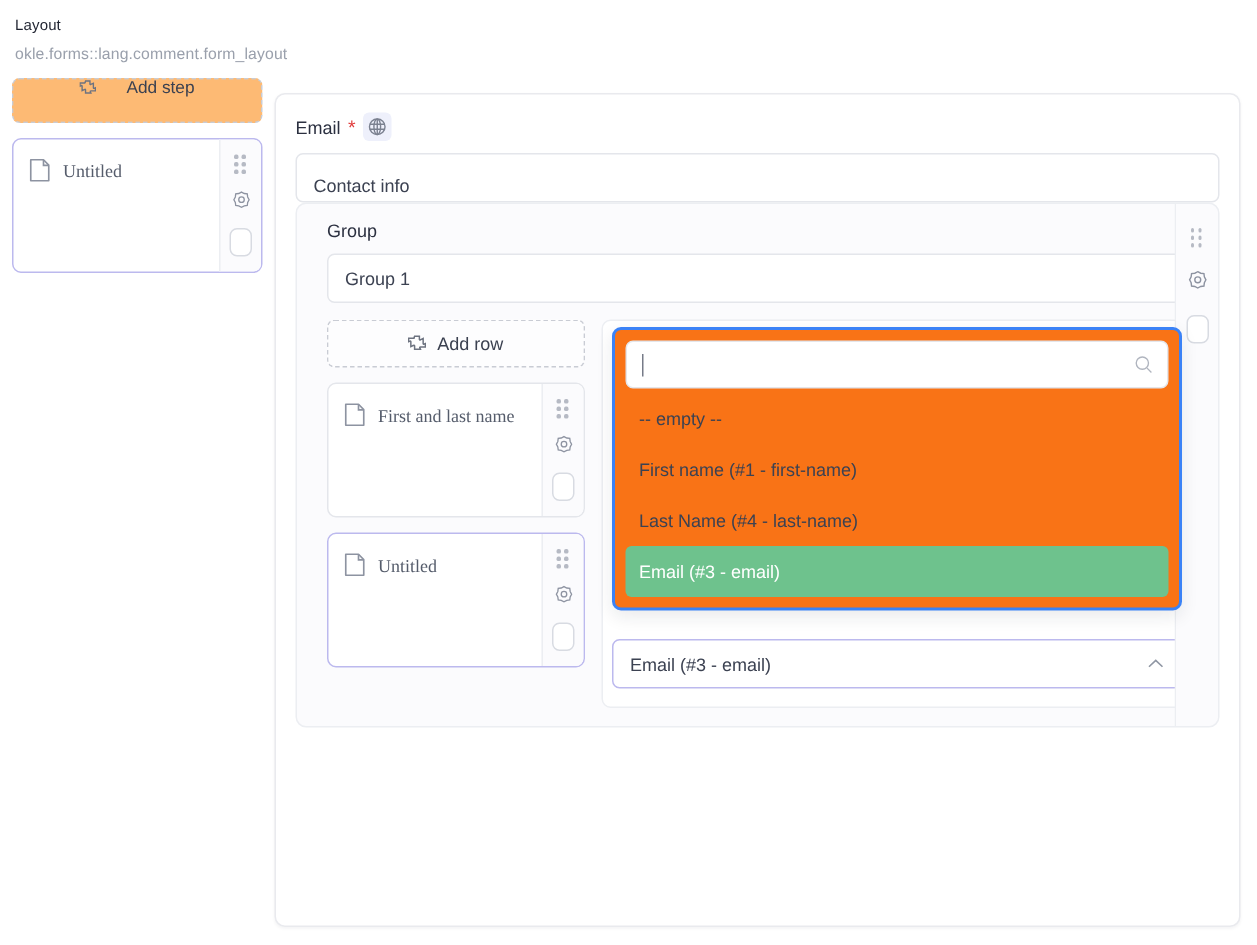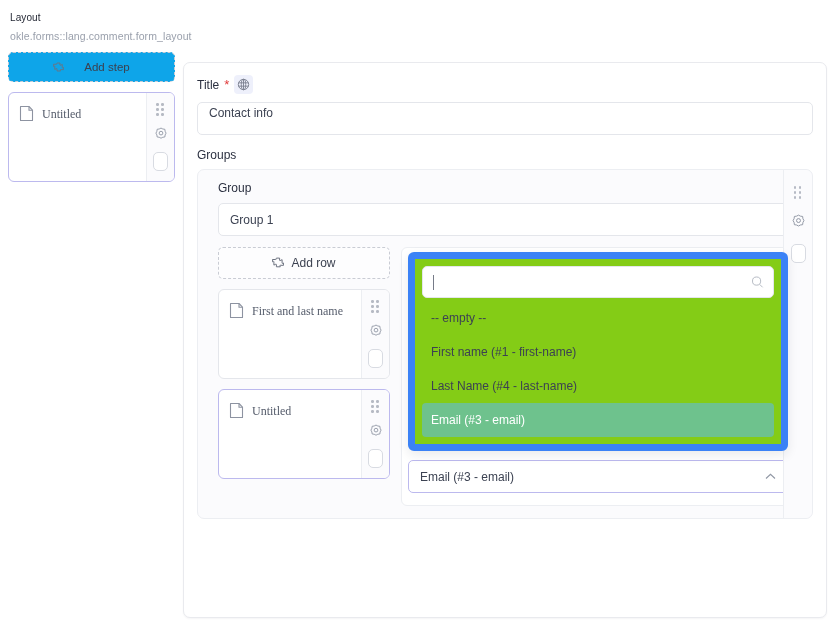--- a/index.html
+++ b/index.html
@@ -36,23 +36,23 @@
     color: #9aa0ac;
     margin: 7px 0 0 2px;
     letter-spacing: .1px;
     white-space: nowrap;
   }
   .add-step {
     margin-top: 10px;
     height: 30px;
     border: 1px dashed #c9ccd4;
     border-radius: 5px;
-    background: #0ea5e9;
-    display: flex;
-    align-items: center;
+    background: #fdba74;
+    display: flex;
+    align-items: flex-start;
     justify-content: center;
     gap: 20px;
     font-size: 11.5px;
     color: #3b4150;
     cursor: pointer;
   }
   .add-group-btn {
     height: 32px;
     border: 1px dashed #c9ccd4;
     border-radius: 5px;
@@ -155,21 +155,21 @@
     justify-content: center;
     cursor: pointer;
   }
   .text-input {
     width: 100%;
     height: 33px;
     border: 1px solid #e4e6eb;
     border-radius: 5px;
     background: #ffffff;
     display: flex;
-    align-items: flex-start;
+    align-items: flex-end;
     padding: 3px 11px;
     font-size: 12px;
     color: #3c4252;
   }
   .section-label {
     font-size: 12px;
     color: #2b3040;
     margin: 13px 0 7px 0;
   }
 
@@ -239,22 +239,22 @@
     border-radius: 6px;
     background: #ffffff;
     height: 259px;
   }
 
   
   .dropdown {
     position: absolute;
     left: 6px; top: 4px;
     width: 380px;
-    background: #84cc16;
-    border: 7px solid #3b82f6;
+    background: #f97316;
+    border: 2px solid #3b82f6;
     border-radius: 6px;
     box-shadow: 0 4px 11px rgba(25,28,45,.09);
     padding: 7px 7px 0 7px;
     z-index: 10;
   }
   .dd-search {
     position: relative;
     height: 32px;
     border: 1px solid #e4e6eb;
     border-radius: 5px;
@@ -350,36 +350,35 @@
           </svg>
         </span>
         <span class="rail-box"></span>
       </div>
     </div>
   </div>
 
   <div class="main-card">
 
     <div class="field-label">
-      <span>Title</span>
+      <span>Email</span>
       <span class="req">*</span>
       <span class="globe-chip">
         <svg width="13" height="13" viewBox="0 0 14 14">
           <circle cx="7" cy="7" r="5.6" fill="none" stroke="#7b8190" stroke-width="1"></circle>
           <ellipse cx="7" cy="7" rx="2.4" ry="5.6" fill="none" stroke="#7b8190" stroke-width="1"></ellipse>
           <path d="M1.6 5.2h10.8M1.6 8.8h10.8M7 1.4v11.2" stroke="#7b8190" stroke-width="1" fill="none"></path>
         </svg>
       </span>
     </div>
 
     <div class="text-input">
       <span>Contact info</span>
     </div>
 
-    <div class="section-label">Groups</div>
 
     <div class="group-panel">
       <div class="group-inner">
         <div class="group-title">Group</div>
 
         <div class="select-box">
           <span>Group 1</span>
           <span>
             <svg width="11" height="7" viewBox="0 0 11 7">
                 <path d="M1 1.3l4.5 4.2L10 1.3" fill="none" stroke="#9097a4" stroke-width="1.1"></path>

